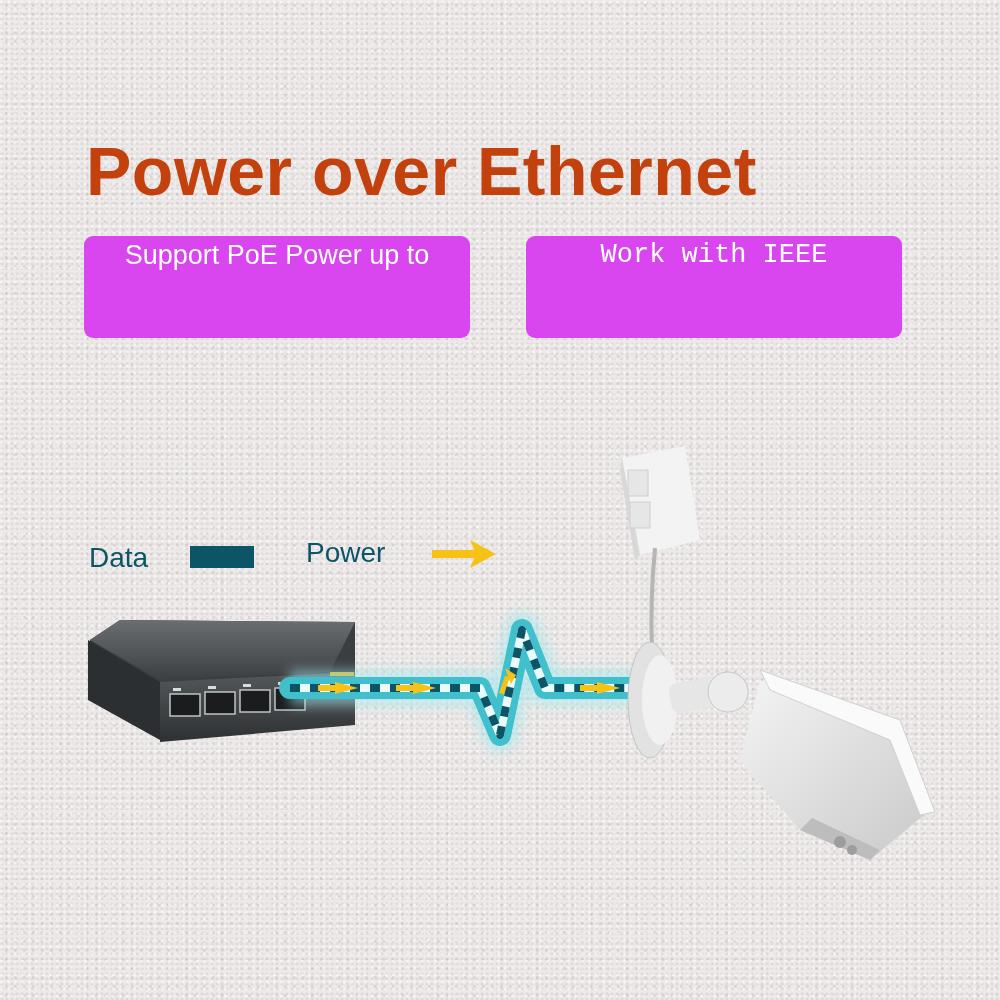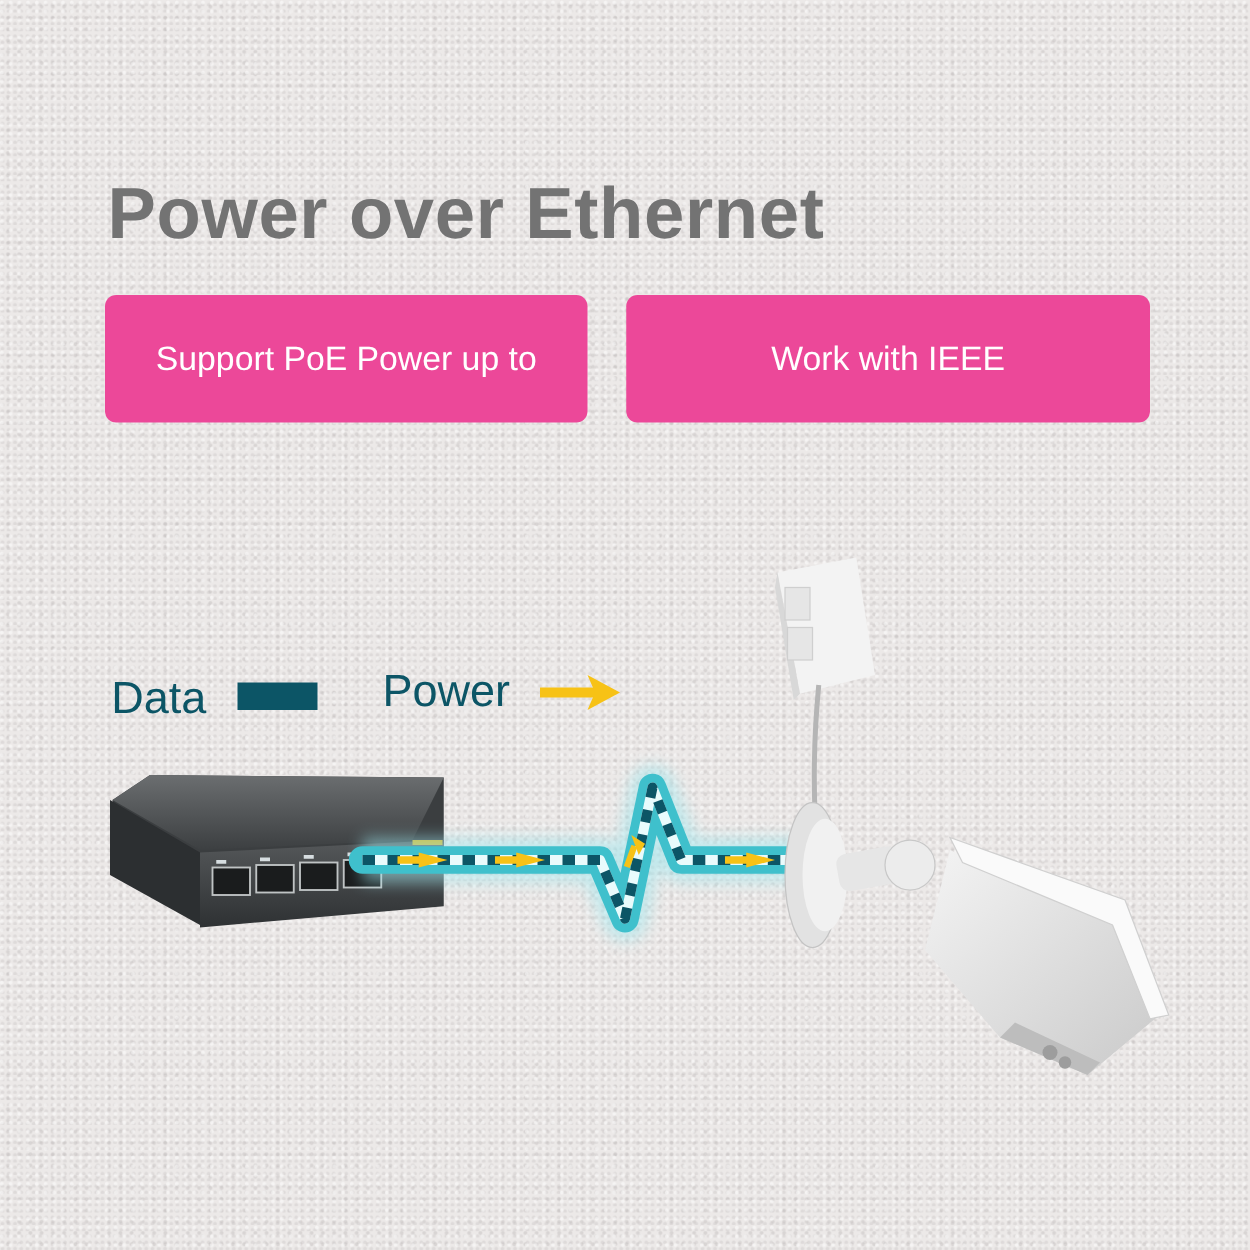--- a/index.html
+++ b/index.html
@@ -8,33 +8,33 @@
     background:#ece9e8;
     background-image:
       radial-gradient(circle at 20% 30%, rgba(255,255,255,0.5) 0 1px, transparent 2px),
       radial-gradient(circle at 70% 60%, rgba(180,175,175,0.35) 0 1px, transparent 2px),
       radial-gradient(circle at 40% 80%, rgba(200,196,196,0.4) 0 1px, transparent 2px);
     background-size: 7px 7px, 9px 9px, 5px 5px;
     font-family:"Liberation Sans", "DejaVu Sans", sans-serif;
   }
   .title {
     position:absolute; left:86px; top:136px;
-    font-size:58px; font-weight:700; color:#737373; letter-spacing:0.5px;
+    font-size:68px; font-weight:700; color:#c2410c; letter-spacing:0.5px;
     line-height:70px; white-space:nowrap;
   }
   .feature-box {
     position:absolute; top:236px; height:102px;
-    background:#ec4899; border-radius:9px;
+    background:#d946ef; border-radius:9px;
     color:#ffffff; font-size:27px; line-height:38px;
-    text-align:center; display:flex; flex-direction:column; justify-content:center;
+    text-align:center; display:flex; flex-direction:row; justify-content:center;
   }
   .fb1 { left:84px; width:386px; }
-  .fb2 { left:501px; width:419px; }
+  .fb2 { left:526px; width:376px;font-family:Liberation Mono, monospace; }
   .legend-label {
-    position:absolute; font-size:36px; color:#0c5566; line-height:40px;
+    position:absolute; font-size:28px; color:#0c5566; line-height:40px;
   }
   .lg-data { left:89px; top:538px; }
   .lg-power { left:306px; top:533px; }
   .data-swatch {
     position:absolute; left:190px; top:546px; width:64px; height:22px; background:#0c5566;
   }
   .power-arrow { position:absolute; left:430px; top:538px; width:68px; height:32px; }
   .illustration { position:absolute; left:0; top:0; width:1000px; height:1000px; }
 </style>
 </head>

